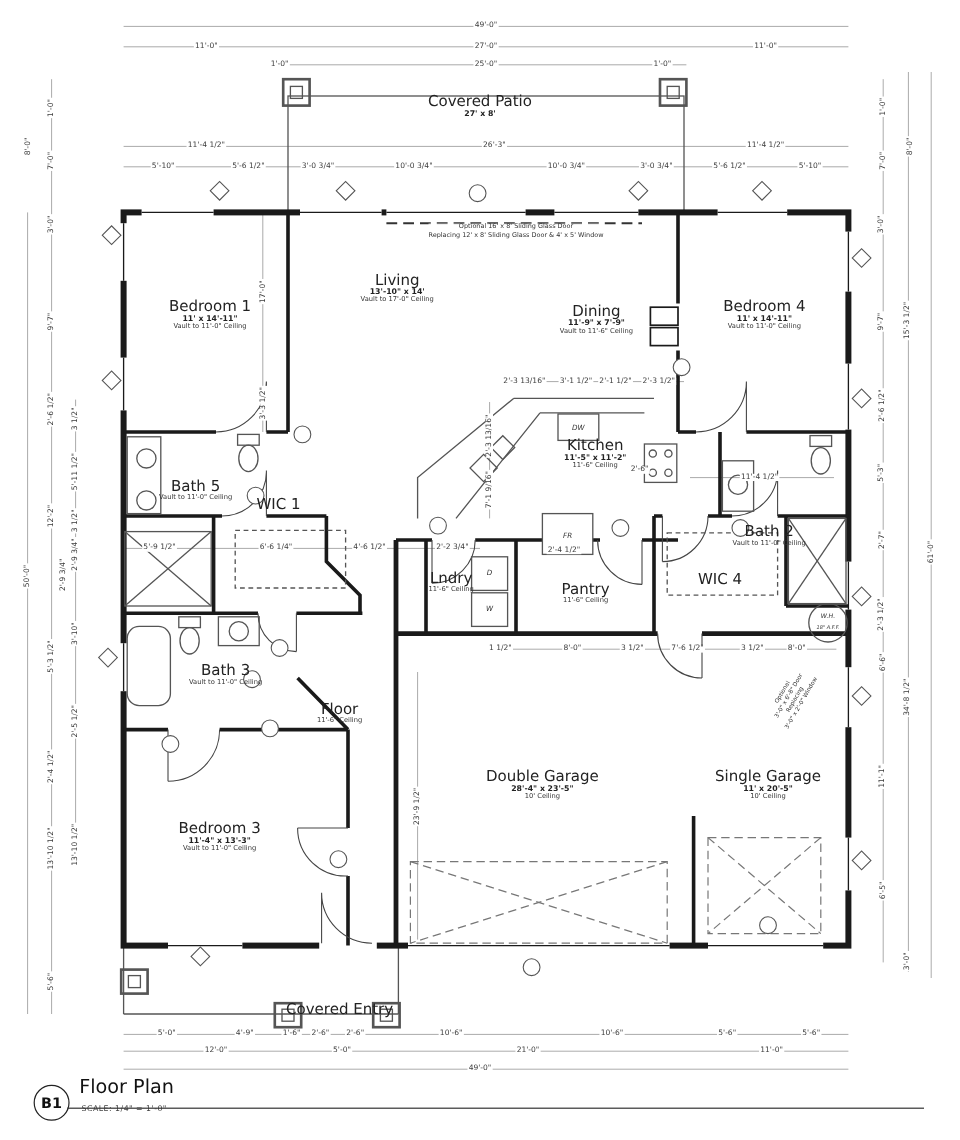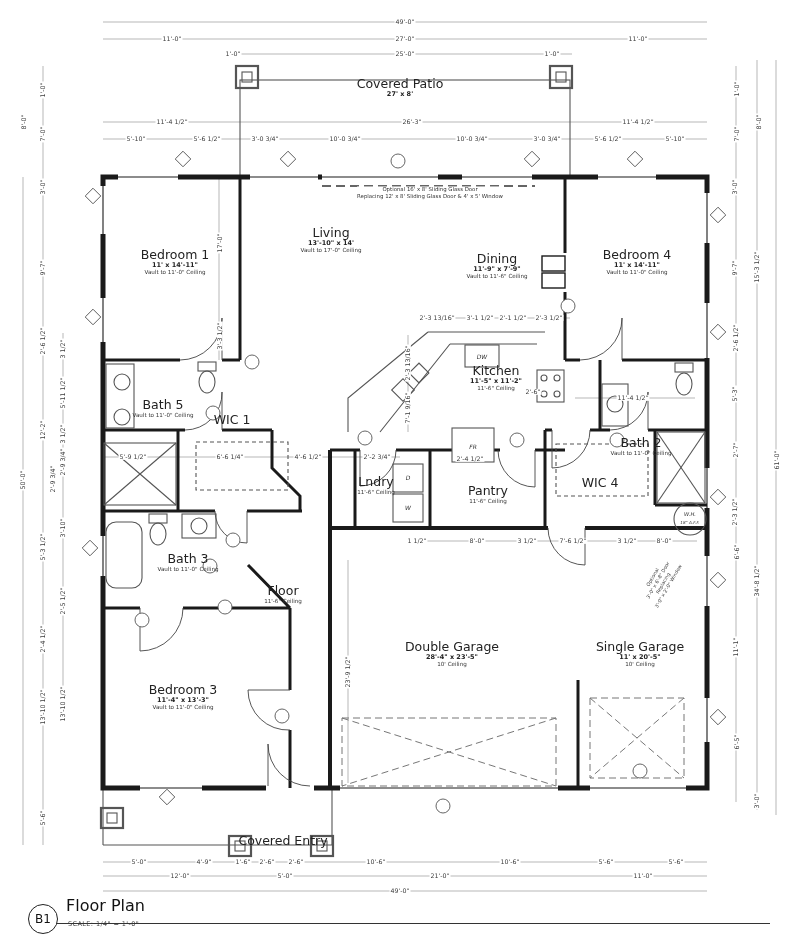--- a/index.html
+++ b/index.html
@@ -12,21 +12,21 @@
   .rsize{font-size:6.5px;font-weight:700;color:#222;}
   .rceil{font-size:5.6px;color:#333;}
   .dim{position:absolute;transform:translate(-50%,-50%);font-size:6.3px;color:#3c3c3c;
        background:#fff;padding:0 1px;white-space:nowrap;line-height:1;}
   .dim.r{transform:translate(-50%,-50%) rotate(-90deg);}
   .fix{position:absolute;transform:translate(-50%,-50%);font-size:6px;font-style:italic;color:#333;line-height:1;}
   .note{position:absolute;transform:translate(-50%,-50%);font-size:5.5px;color:#333;text-align:center;
         white-space:pre-line;line-height:1.25;background:rgba(255,255,255,.7);}
   .titleblock{position:absolute;left:0;top:896px;width:800px;height:50px;}
   .tb-circle{position:absolute;left:28px;top:8px;width:28px;height:28px;border:1.6px solid #222;border-radius:50%;
-             display:flex;align-items:center;justify-content:center;font-size:12px;font-weight:400;color:#111;}
+             display:flex;align-items:center;justify-content:center;font-size:12px;font-weight:700;color:#111;}
   .tb-title{position:absolute;left:66px;top:0px;font-size:16px;color:#111;}
   .tb-scale{position:absolute;left:68px;top:24px;font-size:6.5px;color:#444;letter-spacing:.4px;}
   .tb-rule{position:absolute;left:56px;top:27px;width:714px;border-top:1.2px solid #333;}
 </style>
 </head>
 <body>
 
 <div class="sheet">
 
 <svg width="800" height="950" viewBox="0 0 800 950">

